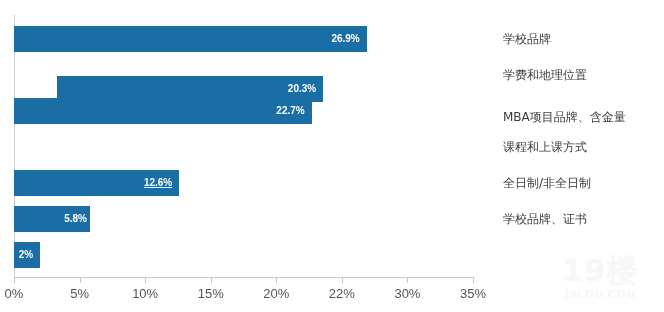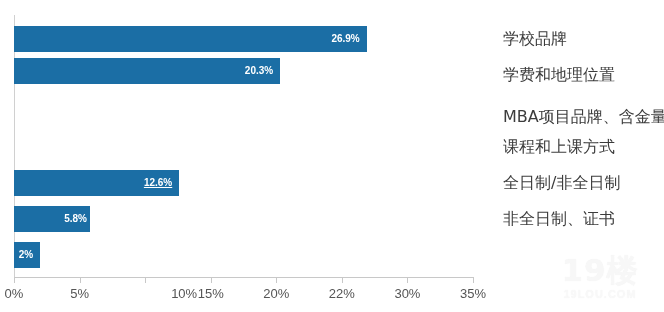--- a/index.html
+++ b/index.html
@@ -113,21 +113,21 @@
     top: 15px;
     width: 161px;
     height: 262px;
   }
 
   .cat-label {
     position: absolute;
     left: 0;
     height: 36px;
     line-height: 36px;
-    font-size: 16px;
+    font-size: 12px;
     color: #3c3c3c;
     white-space: nowrap;
     font-family: "DejaVu Sans", "Liberation Sans", sans-serif;
   }
 
   
   .watermark {
     position: absolute;
     right: 8px;
     bottom: 6px;
@@ -172,41 +172,45 @@
 
     <div class="y-axis-line"></div>
     <div class="x-axis-line"></div>
 
     <div id="ticks">
         <div class="x-tick" style="left: 0px;"></div>
         <div class="x-tick-label" style="left: 0px;">0%</div>
         <div class="x-tick" style="left: 65.5714px;"></div>
         <div class="x-tick-label" style="left: 65.5714px;">5%</div>
         <div class="x-tick" style="left: 131.143px;"></div>
-        <div class="x-tick-label" style="left: 131.143px; margin-left: 39px;">10%</div>
+        <div class="x-tick-label" style="left: 131.143px;">10%</div>
         <div class="x-tick" style="left: 196.714px;"></div>
         <div class="x-tick-label" style="left: 196.714px;">15%</div>
         <div class="x-tick" style="left: 262.286px;"></div>
         <div class="x-tick-label" style="left: 262.286px;">20%</div>
         <div class="x-tick" style="left: 327.857px;"></div>
         <div class="x-tick-label" style="left: 327.857px;">22%</div>
         <div class="x-tick" style="left: 393.429px;"></div>
         <div class="x-tick-label" style="left: 393.429px;">30%</div>
         <div class="x-tick" style="left: 459px;"></div>
         <div class="x-tick-label" style="left: 459px;">35%</div>
       </div>
 
     <div class="bars-layer" id="bars">
         <div class="bar-row" style="top: 6px; width: 459px;">
           <div class="bar" style="width: 352.774px; background: rgb(27, 110, 165);"></div>
           <div class="bar-value" style="left: 0px; width: 352.774px;">26.9%</div>
         </div>
-        <div class="bar-row" style="top: 38px; width: 459px;">
+        <div class="bar-row" style="top: 56px; width: 459px; margin-left: 43px;">
           <div class="bar" style="width: 266.22px; background: rgb(27, 110, 165);"></div>
           <div class="bar-value" style="left: 0px; width: 266.22px;">20.3%</div>
+        </div>
+        <div class="bar-row" style="top: 78px; width: 459px;">
+          <div class="bar" style="width: 297.694px; background: rgb(27, 110, 165);"></div>
+          <div class="bar-value" style="left: 0px; width: 297.694px;">22.7%</div>
         </div>
         <div class="bar-row" style="top: 150px; width: 459px;">
           <div class="bar" style="width: 165.24px; background: rgb(27, 110, 165);"></div>
           <div class="bar-value" style="left: 0px; width: 165.24px; text-decoration: underline;">12.6%</div>
         </div>
         <div class="bar-row" style="top: 186px; width: 459px;">
           <div class="bar" style="width: 76.0629px; background: rgb(27, 110, 165);"></div>
           <div class="bar-value" style="left: 0px; width: 80px;">5.8%</div>
         </div>
         <div class="bar-row" style="top: 222px; width: 459px;">
@@ -216,21 +220,21 @@
       </div>
 
   </div>
 
   <div class="cat-labels" id="cats">
       <div class="cat-label" style="top: 6px;">学校品牌</div>
       <div class="cat-label" style="top: 42px;">学费和地理位置</div>
       <div class="cat-label" style="top: 84px;">MBA项目品牌、含金量</div>
       <div class="cat-label" style="top: 114px;">课程和上课方式</div>
       <div class="cat-label" style="top: 150px;">全日制/非全日制</div>
-      <div class="cat-label" style="top: 186px;">非全日制、证书</div>
+      <div class="cat-label" style="top: 186px;">学校品牌、证书</div>
     </div>
 
   <div class="watermark">
     <div class="wm-main">19楼</div>
     <div class="wm-sub">19LOU.COM</div>
   </div>
 
 </div>
 
 </body></html>

